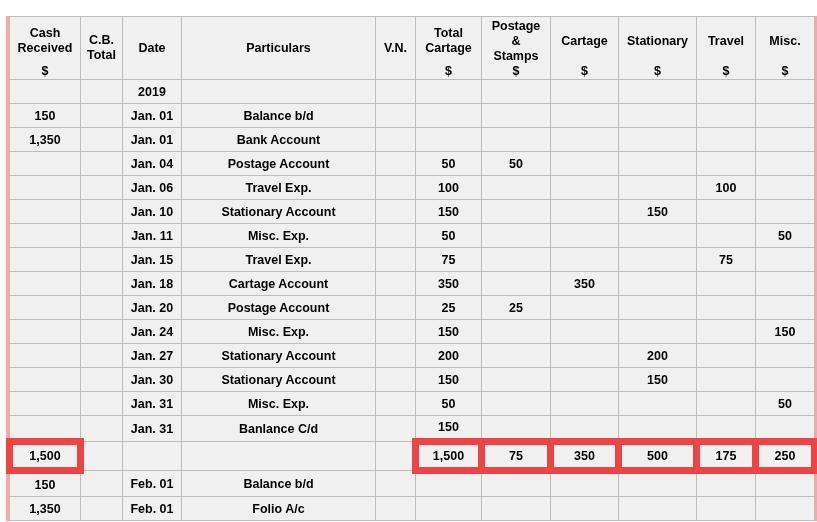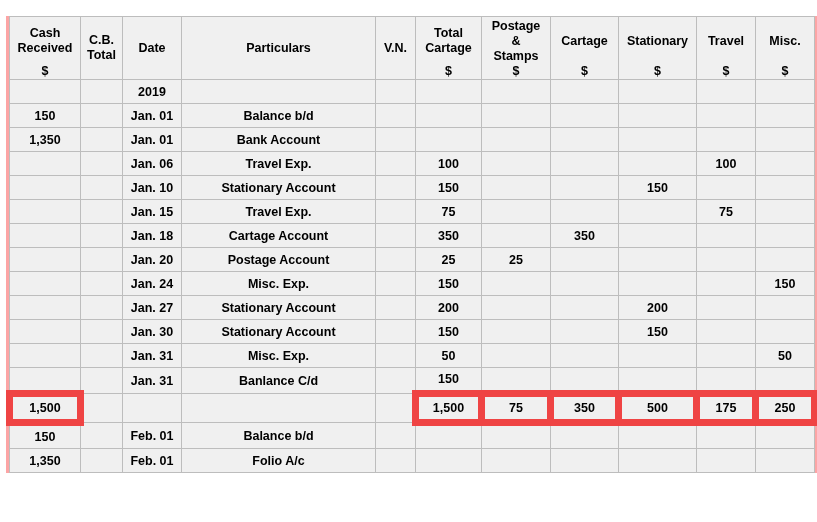--- a/index.html
+++ b/index.html
@@ -277,20 +277,33 @@
           <td class="c-total"></td>
           <td class="c-postage"></td>
           <td class="c-cartage"></td>
           <td class="c-stat"></td>
           <td class="c-travel"></td>
           <td class="c-misc"></td>
         </tr>
         <tr>
           <td class="c-cash"></td>
           <td class="c-folio"></td>
+          <td class="c-date">Jan. 04</td>
+          <td class="c-part">Postage Account</td>
+          <td class="c-vn"></td>
+          <td class="c-total">50</td>
+          <td class="c-postage">50</td>
+          <td class="c-cartage"></td>
+          <td class="c-stat"></td>
+          <td class="c-travel"></td>
+          <td class="c-misc"></td>
+        </tr>
+        <tr>
+          <td class="c-cash"></td>
+          <td class="c-folio"></td>
           <td class="c-date">Jan. 06</td>
           <td class="c-part">Travel Exp.</td>
           <td class="c-vn"></td>
           <td class="c-total">100</td>
           <td class="c-postage"></td>
           <td class="c-cartage"></td>
           <td class="c-stat"></td>
           <td class="c-travel">100</td>
           <td class="c-misc"></td>
         </tr>
@@ -299,20 +312,33 @@
           <td class="c-folio"></td>
           <td class="c-date">Jan. 10</td>
           <td class="c-part">Stationary Account</td>
           <td class="c-vn"></td>
           <td class="c-total">150</td>
           <td class="c-postage"></td>
           <td class="c-cartage"></td>
           <td class="c-stat">150</td>
           <td class="c-travel"></td>
           <td class="c-misc"></td>
+        </tr>
+        <tr>
+          <td class="c-cash"></td>
+          <td class="c-folio"></td>
+          <td class="c-date">Jan. 11</td>
+          <td class="c-part">Misc. Exp.</td>
+          <td class="c-vn"></td>
+          <td class="c-total">50</td>
+          <td class="c-postage"></td>
+          <td class="c-cartage"></td>
+          <td class="c-stat"></td>
+          <td class="c-travel"></td>
+          <td class="c-misc">50</td>
         </tr>
         <tr>
           <td class="c-cash"></td>
           <td class="c-folio"></td>
           <td class="c-date">Jan. 15</td>
           <td class="c-part">Travel Exp.</td>
           <td class="c-vn"></td>
           <td class="c-total">75</td>
           <td class="c-postage"></td>
           <td class="c-cartage"></td>

